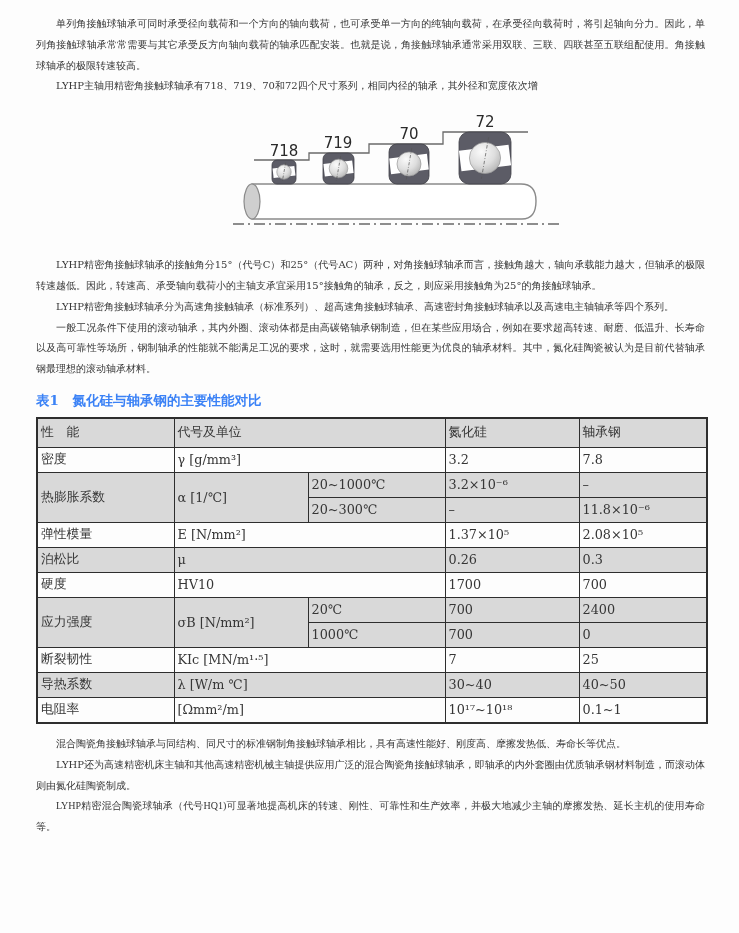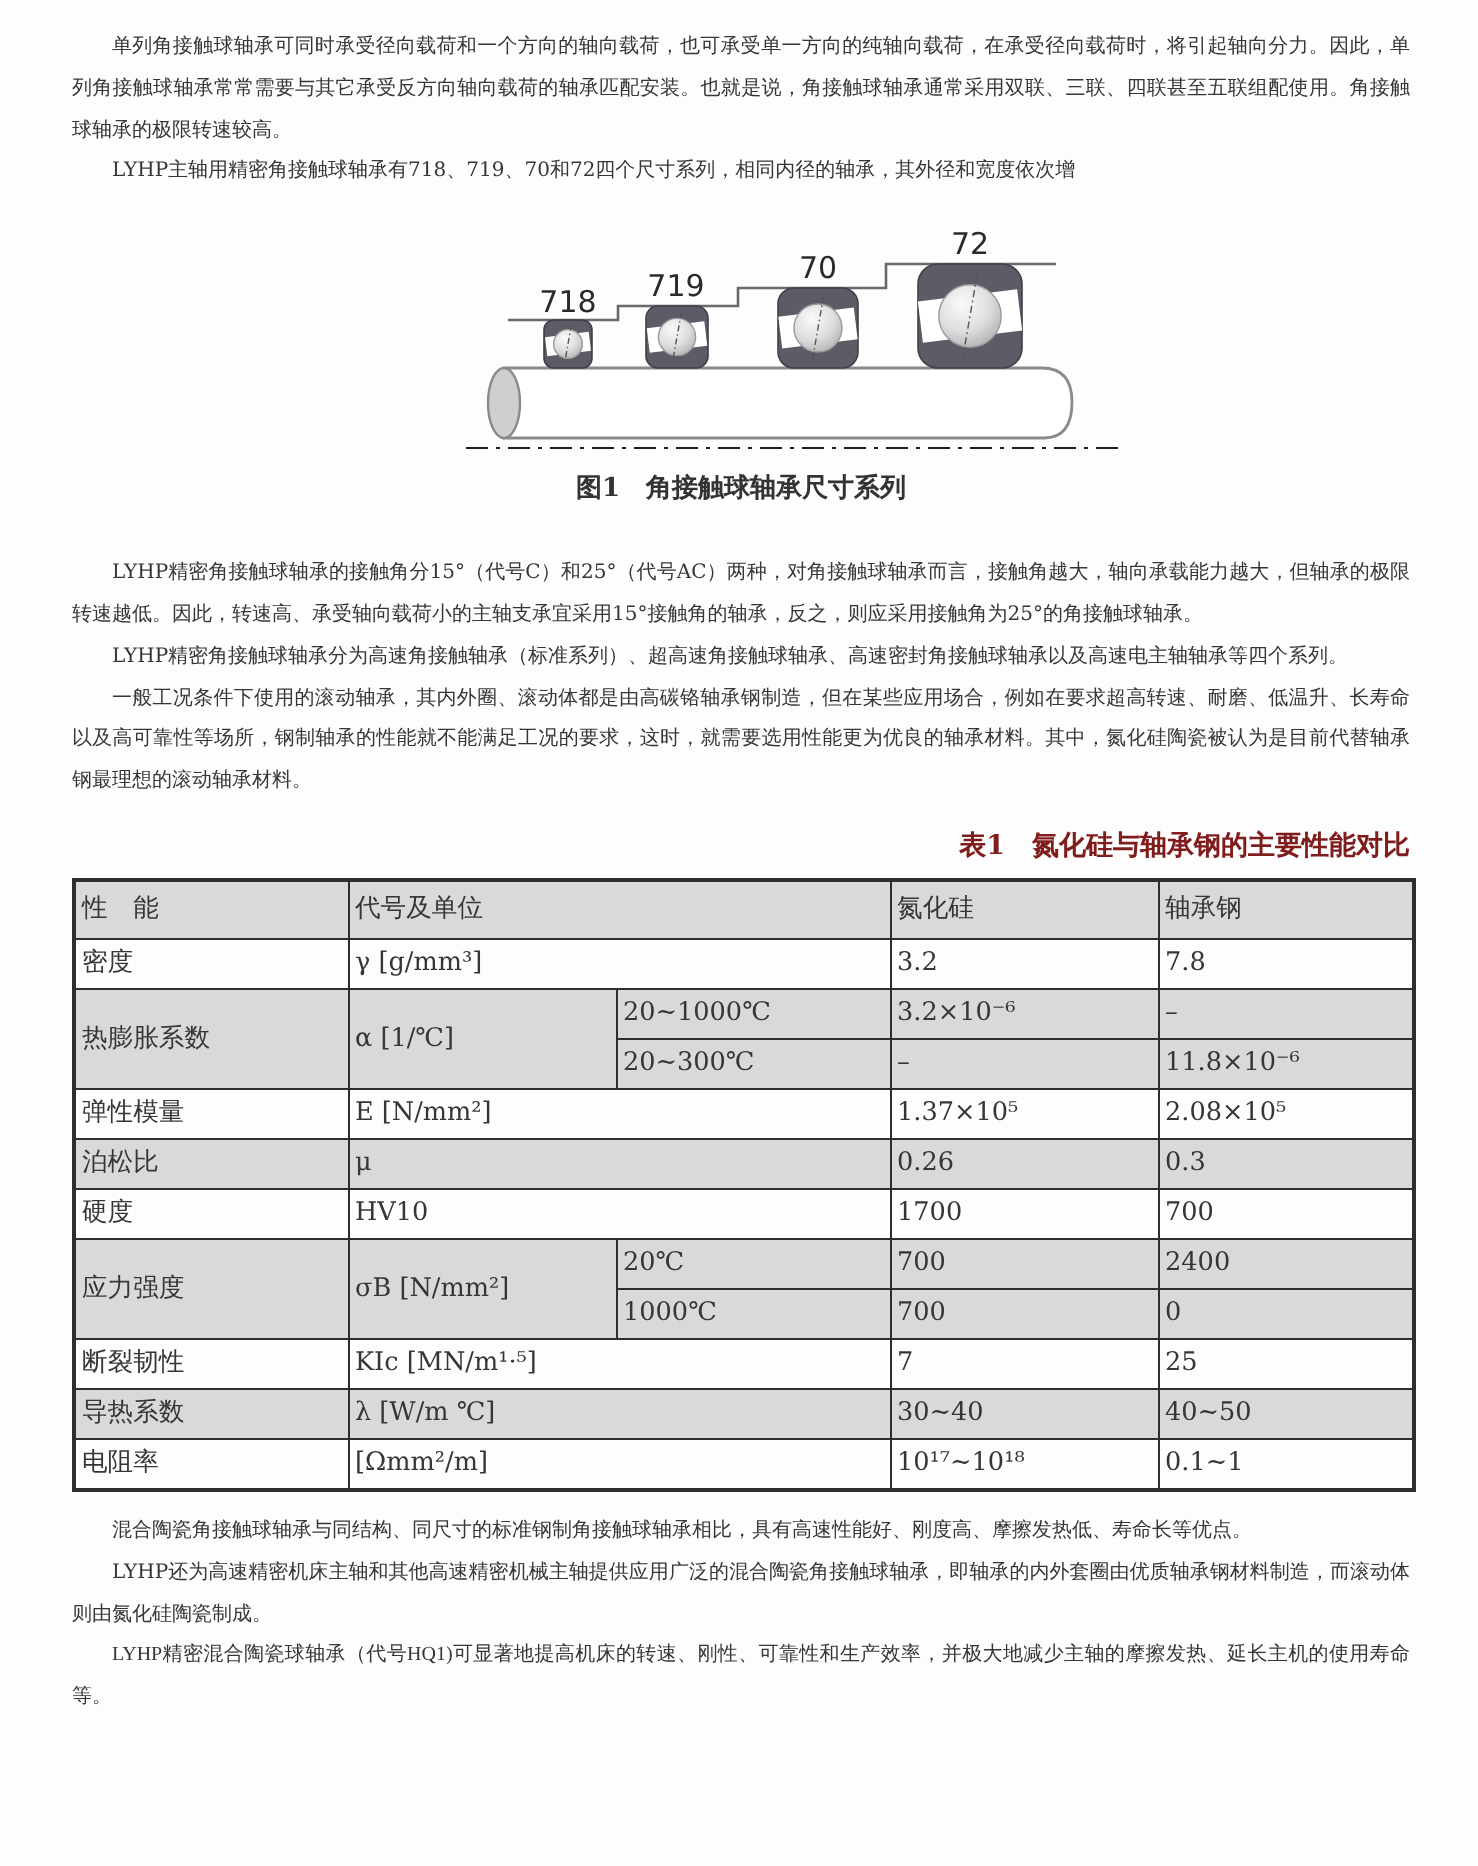--- a/index.html
+++ b/index.html
@@ -6,21 +6,21 @@
   body{
     width:739px;height:933px;overflow:hidden;background:#fdfdfd;
     font-family:"DejaVu Serif","Liberation Serif",serif;color:#363636;
   }
   .page{box-sizing:border-box;width:739px;height:933px;padding:14px 34px 0 36px;}
   p.para{margin:0;text-indent:2em;font-size:10px;line-height:20.8px;text-align:justify;}
   .figure{margin:4px 0 10px;}
   .fig-svg{display:block;}
   .fig-caption{text-align:center;font-weight:bold;font-size:13px;margin-top:4px;color:#333;}
   .mid-block{margin-top:24px;}
-  .table-title{text-align:right;font-weight:bold;font-size:13.5px;margin:12px 0 7px;color:#7f1d1d;}
+  .table-title{text-align:left;font-weight:bold;font-size:13.5px;margin:12px 0 7px;color:#3b82f6;}
   table.perf{border-collapse:collapse;width:670px;margin:0 auto;font-size:12.8px;
     border:2px solid #2e2e2e;table-layout:fixed;}
   table.perf td{border:1px solid #2e2e2e;text-align:left;height:22px;padding:1px 3px;
     overflow:hidden;white-space:nowrap;}
   table.perf td.hdr{height:26px;}
   table.perf .shade{background:#d9d9d9;}
   .bottom-block{margin-top:10px;}
   .gap-para{margin-top:12px;font-family:Liberation Serif, serif;}
 </style>
 </head>
@@ -74,21 +74,20 @@
         <rect x="1" y="15.6" width="50" height="20.8" fill="#ffffff" transform="rotate(-7 26 26)"></rect>
         <circle cx="26" cy="26" r="15.6" fill="url(#ballGrad)" stroke="#9a9a9a" stroke-width="0.7"></circle>
         <line x1="29.6" y1="5.2" x2="22.4" y2="46.8" stroke="#555" stroke-width="0.7" stroke-dasharray="3.5 1.8 0.9 1.8"></line>
       </g>
 
       <text x="248" y="55" text-anchor="middle" font-family="DejaVu Sans, sans-serif" font-size="15" fill="#2a2a2a">718</text>
       <text x="302" y="47" text-anchor="middle" font-family="DejaVu Sans, sans-serif" font-size="15" fill="#2a2a2a">719</text>
       <text x="373" y="38" text-anchor="middle" font-family="DejaVu Sans, sans-serif" font-size="15" fill="#2a2a2a">70</text>
       <text x="449" y="26" text-anchor="middle" font-family="DejaVu Sans, sans-serif" font-size="15" fill="#2a2a2a">72</text>
     </svg>
-    <div class="fig-caption">图1　角接触球轴承尺寸系列</div>
   </div>
 
   <div class="mid-block">
     <p class="para">LYHP精密角接触球轴承的接触角分15°（代号C）和25°（代号AC）两种，对角接触球轴承而言，接触角越大，轴向承载能力越大，但轴承的极限转速越低。因此，转速高、承受轴向载荷小的主轴支承宜采用15°接触角的轴承，反之，则应采用接触角为25°的角接触球轴承。</p>
     <p class="para">LYHP精密角接触球轴承分为高速角接触轴承（标准系列）、超高速角接触球轴承、高速密封角接触球轴承以及高速电主轴轴承等四个系列。</p>
     <p class="para">一般工况条件下使用的滚动轴承，其内外圈、滚动体都是由高碳铬轴承钢制造，但在某些应用场合，例如在要求超高转速、耐磨、低温升、长寿命以及高可靠性等场所，钢制轴承的性能就不能满足工况的要求，这时，就需要选用性能更为优良的轴承材料。其中，氮化硅陶瓷被认为是目前代替轴承钢最理想的滚动轴承材料。</p>
   </div>
 
   <div class="table-title">表1　氮化硅与轴承钢的主要性能对比</div>
 

